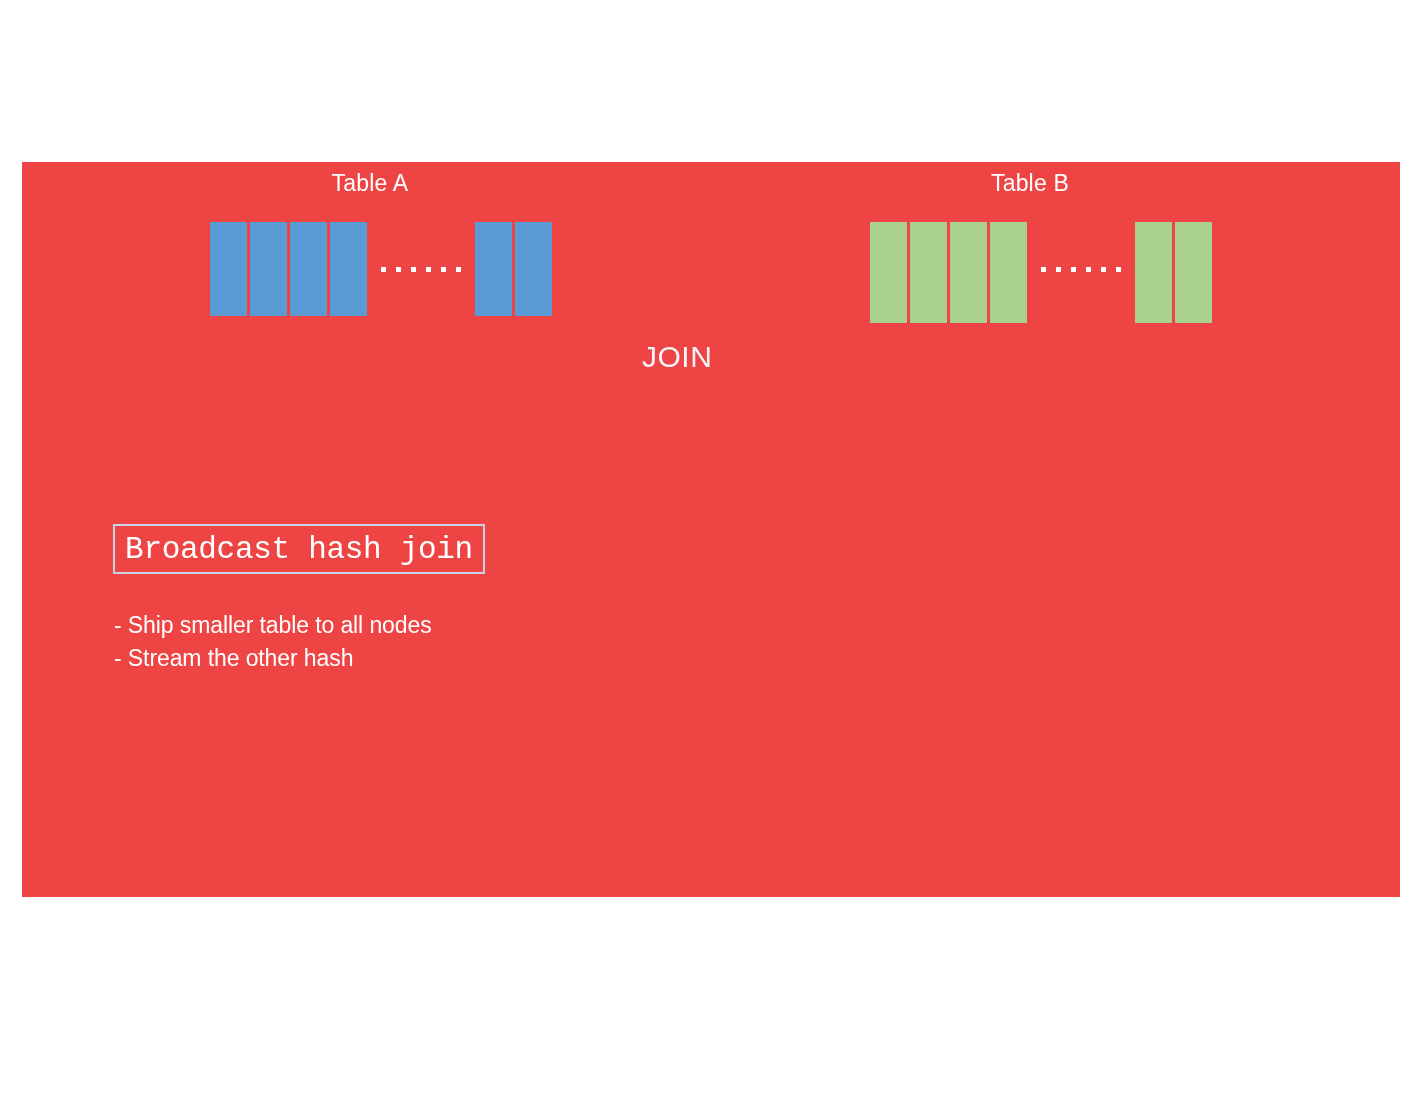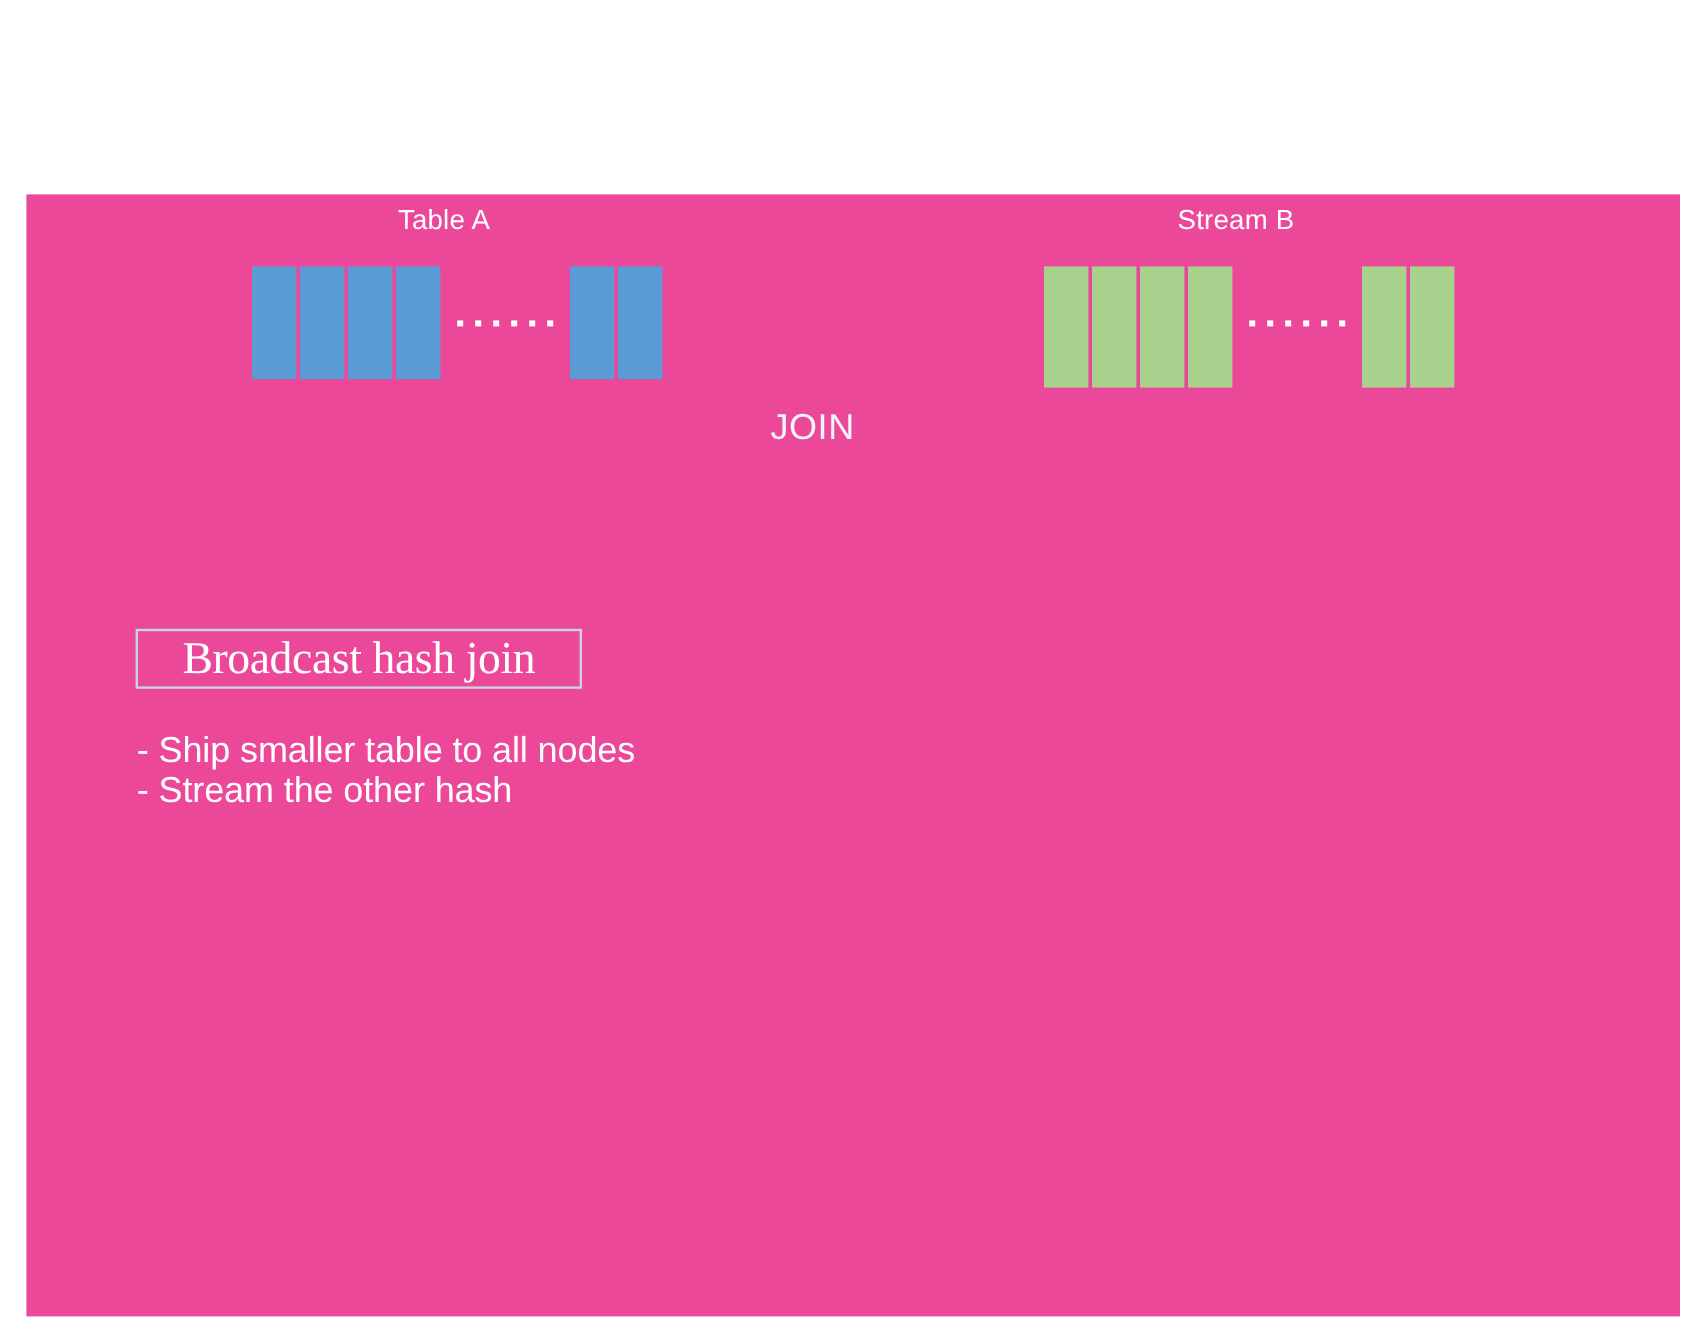--- a/index.html
+++ b/index.html
@@ -20,22 +20,22 @@
     height: 1100px;
     background: #ffffff;
   }
 
   
   #slide-panel {
     position: absolute;
     left: 22px;
     top: 162px;
     width: 1378px;
-    height: 935px;
-    background: #ec4899;
+    height: 735px;
+    background: #ef4444;
   }
 
   
   .table-group {
     position: absolute;
     top: 0;
     height: 180px;
   }
   .table-group.table-a { left: 188px; width: 360px; }
   .table-group.table-b { left: 848px; width: 360px; }
@@ -112,36 +112,36 @@
     width: 372px;
     height: 50px;
     border: 2px solid #c8d3e6;
     box-sizing: border-box;
     display: flex;
     align-items: center;
     justify-content: center;
   }
   #callout-box .callout-text {
     color: #ffffff;
-    font-size: 38px;
-    font-family: Liberation Serif, serif;
+    font-size: 31px;
+    font-family: Liberation Mono, monospace;
     letter-spacing: -0.3px;
     white-space: nowrap;
   }
 
   
   #bullet-list {
     position: absolute;
     left: 92px;
     top: 447px;
     width: 520px;
   }
   #bullet-list .bullet-line {
     color: #ffffff;
-    font-size: 30px;
+    font-size: 23px;
     line-height: 33px;
     font-family: "Liberation Sans", sans-serif;
     letter-spacing: -0.1px;
     white-space: nowrap;
   }
 </style>
 </head>
 <body>
 
 <div id="slide-canvas">
@@ -171,21 +171,21 @@
         <div class="block-cluster">
           <div class="block blue"></div>
           <div class="block blue"></div>
         </div>
       </div>
     </div>
 
     <div id="join-label">JOIN</div>
 
     <div class="table-group table-b">
-      <div class="table-label">Stream B</div>
+      <div class="table-label">Table B</div>
 
       <div class="strip-row">
         <div class="block-cluster">
           <div class="block green"></div>
           <div class="block green"></div>
           <div class="block green"></div>
           <div class="block green"></div>
         </div>
 
         <div class="ellipsis">

